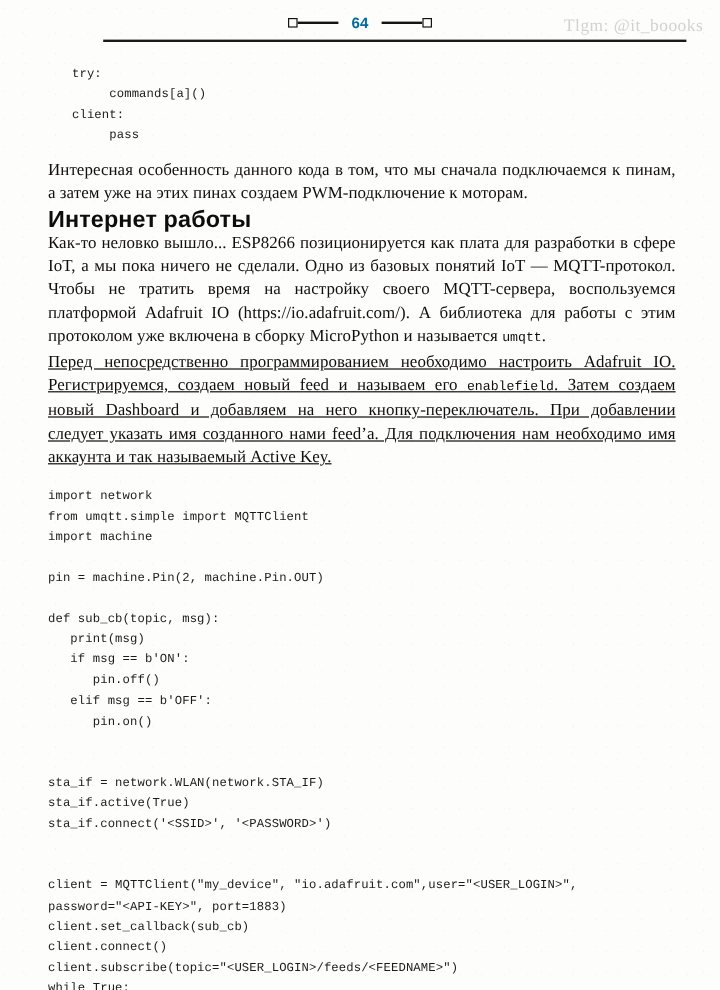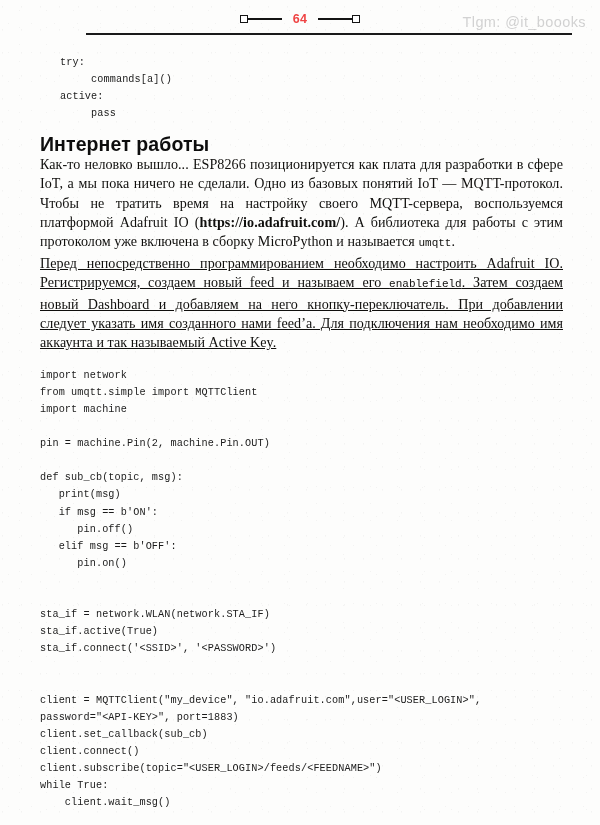--- a/index.html
+++ b/index.html
@@ -60,29 +60,29 @@
     width: 34px;
     height: 1.6px;
     background: #141414;
   }
   .folio-num {
     font-family: "Liberation Sans", sans-serif;
     font-weight: bold;
     font-size: 12.5px;
     line-height: 14px;
     padding: 0 11px;
-    color: #ef4444;
+    color: #0369a1;
     letter-spacing: 0.2px;
   }
 
   .watermark {
     position: absolute;
     right: 14px;
     top: 14px;
-    font-family: Liberation Sans, sans-serif;
+    font-family: Liberation Serif, serif;
     font-size: 14.5px;
     letter-spacing: 0.4px;
     color: #d2d2d2;
     white-space: nowrap;
     user-select: none;
   }
 
   
   .content {
     position: absolute;
@@ -106,21 +106,21 @@
   
   p.body {
     margin: 0;
     font-size: 14.1px;
     line-height: 19.4px;
     text-align: justify;
     text-justify: inter-word;
     color: #100f0d;
     letter-spacing: 0.05px;
   }
-  p.body .nb { font-weight: bold; }
+  p.body .nb { font-weight: normal; }
   p.body .mono {
     font-family: "Liberation Mono", monospace;
     font-size: 11px;
     letter-spacing: 0;
   }
   .last-line-full { text-align-last: left; }
 
   h2.section {
     margin: 0;
     font-family: "Liberation Sans", sans-serif;
@@ -166,23 +166,24 @@
       <span class="folio-sq"></span>
     </div>
   </div>
 
   <div class="watermark">Tlgm: @it_boooks</div>
 
   <div class="content">
 
     <pre class="code code-top">try:
      commands[a]()
-active:
+client:
      pass</pre>
 
+    <p class="body sp-para-top last-line-full">Интересная особенность данного кода в том, что мы сначала подключаемся к пинам, а затем уже на этих пинах создаем PWM-подключение к моторам.</p>
 
     <h2 class="section sp-head">Интернет работы</h2>
 
     <p class="body sp-after-head last-line-full"><span>Как-то неловко вышло... ESP8266 позиционируется как плата для разработки в сфере IoT, а мы пока ничего не сделали. Одно из базовых понятий IoT — MQTT-протокол. Чтобы не тратить время на настройку своего MQTT-сервера, воспользуемся платформой Adafruit IO (</span><span class="nb">https://io.adafruit.com/</span><span>). А библиотека для работы с этим протоколом уже включена в сборку MicroPython и называется </span><span class="mono">umqtt</span><span>.</span></p>
 
     <p class="body sp-para last-line-full"><span>Перед непосредственно программированием необходимо настроить Adafruit IO. Регистрируемся, создаем новый feed и называем его </span><span class="mono">enablefield</span><span>. Затем создаем новый Dashboard и добавляем на него кнопку-переключатель. При добавлении следует указать имя созданного нами feed’a. Для подключения нам необходимо имя аккаунта и так называемый Active Key.</span></p>
 
     <pre class="code code-main sp-code">import network
 from umqtt.simple import MQTTClient
 import machine

